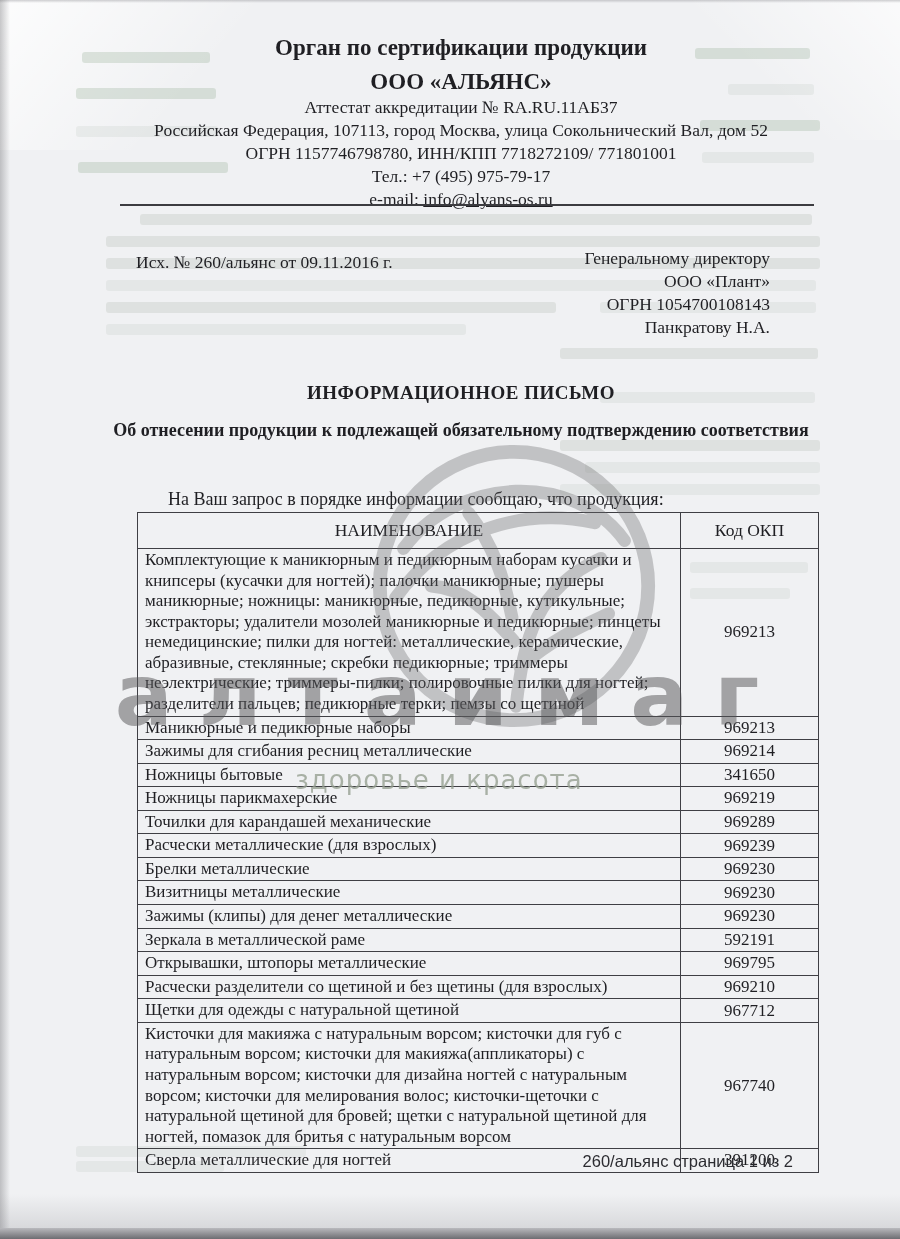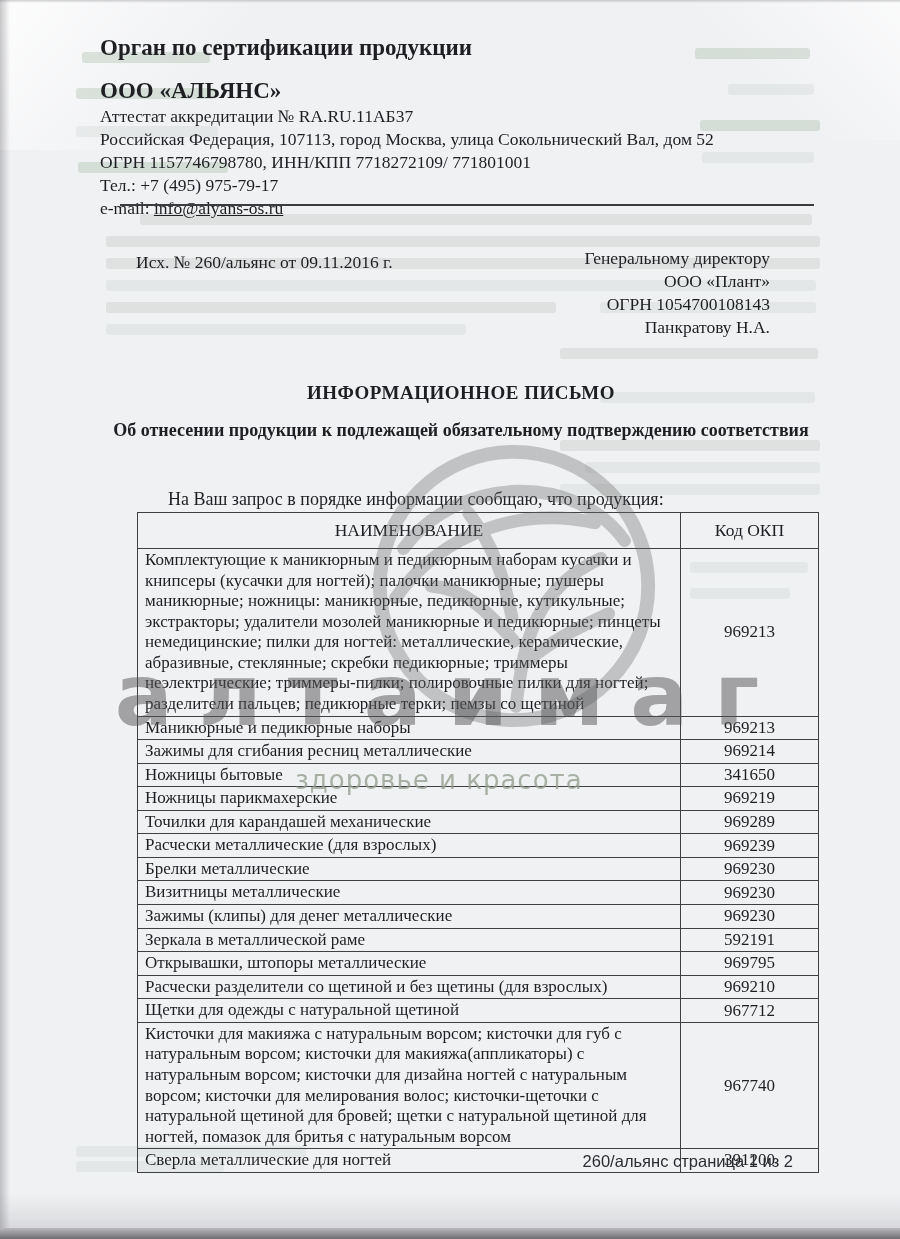--- a/index.html
+++ b/index.html
@@ -26,23 +26,23 @@
   .crease-tr{position:absolute;right:0;top:0;width:300px;height:140px;
     background:linear-gradient(225deg, rgba(255,255,255,.7) 0%, rgba(255,255,255,0) 50%);}
 
   
   .ghost{position:absolute;height:11px;border-radius:3px;filter:blur(.7px);
     background:rgba(128,144,124,.16);}
   .ghost.corner{background:rgba(120,150,120,.22);}
   .ghost.faint{background:rgba(128,144,124,.10);}
 
   
-  .hdr{position:absolute;left:100px;top:34px;width:722px;text-align:left;line-height:1.2;}
+  .hdr{position:absolute;left:100px;top:34px;width:722px;text-align:center;line-height:1.2;}
   .hdr .h1{font-size:23px;font-weight:bold;}
-  .hdr .h2{font-size:23px;font-weight:bold;margin-top:15px;}
+  .hdr .h2{font-size:23px;font-weight:bold;margin-top:6px;}
   .hdr .ln{font-size:17.5px;margin-top:2px;}
   .u{text-decoration:underline;}
   .rule{position:absolute;left:120px;top:204px;width:694px;height:2px;background:#3c3c40;}
 
   
   .outgoing{position:absolute;left:136px;top:252px;font-size:17.5px;}
   .recipient{position:absolute;right:130px;top:247px;text-align:right;font-size:17.5px;line-height:1.32;}
 
   
   .lt-title{position:absolute;left:100px;top:382px;width:722px;text-align:center;

